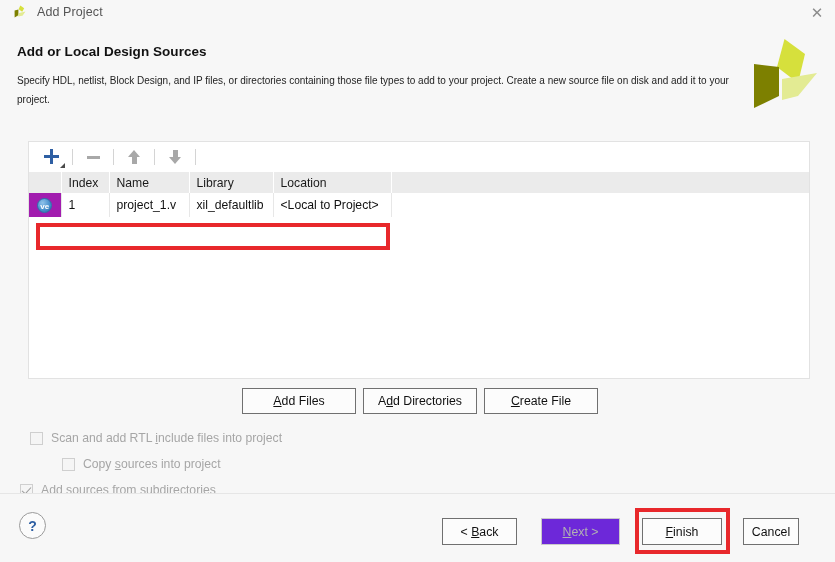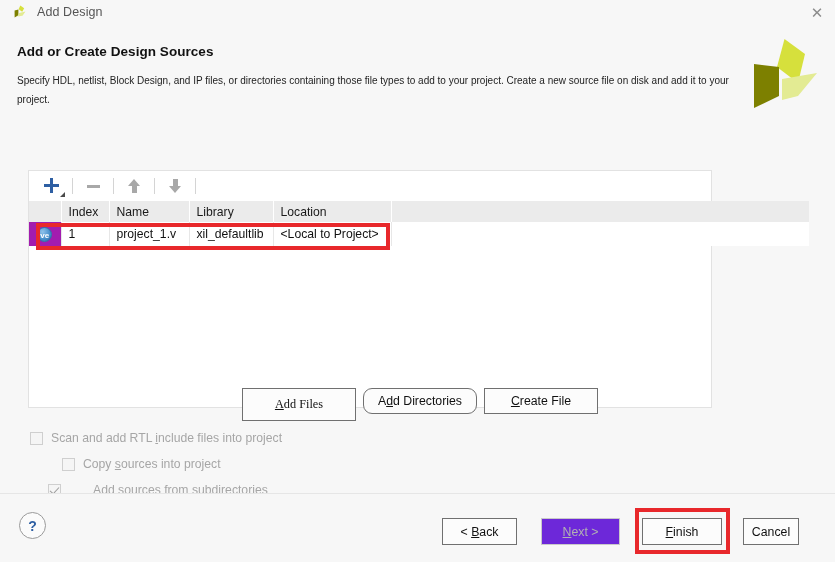--- a/index.html
+++ b/index.html
@@ -78,25 +78,24 @@
   .brand-logo {
     position: absolute;
     right: 12px; top: 10px;
     width: 78px; height: 78px;
   }
 
   
   .sources-panel {
     position: absolute;
     left: 28px; top: 118px;
-    width: 684px; height: 238px;
+    width: 782px; height: 238px;
     background: #ffffff;
     border: 1px solid #e2e2e2;
     box-sizing: border-box;
-    margin-top: 29px;
   }
   .toolbar {
     height: 30px;
     background: #ffffff;
     display: flex;
     align-items: center;
     padding-left: 8px;
     box-sizing: border-box;
   }
   .tb-btn {
@@ -233,35 +232,35 @@
     box-sizing: border-box;
     cursor: default;
   }
   .btn.disabled {
     color: #b2b2b2;
     border-color: #c9c9c9;
     background: #6d28d9;
   }
   .btn u { text-decoration: underline; }
 
-  #btn-add-files   { position: absolute; left: 242px; top: 365px; width: 114px; height: 33px; font-family: Liberation Serif, serif; }
-  #btn-add-dirs    { position: absolute; left: 363px; top: 365px; width: 114px; height: 26px; border-radius: 9px; }
+  #btn-add-files   { position: absolute; left: 242px; top: 365px; width: 114px; height: 26px; }
+  #btn-add-dirs    { position: absolute; left: 363px; top: 365px; width: 114px; height: 26px; }
   #btn-create-file { position: absolute; left: 484px; top: 365px; width: 114px; height: 26px; }
 
   
   .cbrow {
     position: absolute;
     display: flex;
     align-items: center;
     color: #a6a6a6;
     font-size: 12.2px;
   }
   #cb-scan  { left: 30px; top: 408px; }
   #cb-copy  { left: 30px; top: 434px; padding-left: 32px; }
-  #cb-subdir{ left: 48px; top: 460px; gap: 24px; }
+  #cb-subdir{ left: 20px; top: 460px; }
   .cbox {
     width: 13px; height: 13px;
     border: 1px solid #cfcfcf;
     background: #f5f5f5;
     margin-right: 8px;
     box-sizing: border-box;
     position: relative;
   }
   .cbox.checked::after {
     content: "";
@@ -303,27 +302,27 @@
 <body>
 
 <div class="titlebar">
   <span class="titlebar-icon">
     <svg width="16" height="16" viewBox="0 0 16 16">
       <polygon points="8.3,1.4 12.2,4.3 10.2,7.8 6.6,5.2" fill="#d6e03c"></polygon>
       <polygon points="2.6,6.4 6.4,5.4 6.4,11.3 2.6,13.5" fill="#7d8000"></polygon>
       <polygon points="7.2,8.9 13.5,7.5 10.5,11.8 5.5,12.4" fill="#e3eb93"></polygon>
     </svg>
   </span>
-  <span class="titlebar-title">Add Design</span>
+  <span class="titlebar-title">Add Project</span>
   <span class="titlebar-close">✕</span>
 </div>
 
 <div class="dialog-body">
 
-  <div class="heading">Add or Create Design Sources</div>
+  <div class="heading">Add or Local Design Sources</div>
   <div class="subtext">Specify HDL, netlist, Block Design, and IP files, or directories containing those file types to add to your project. Create a new source file on disk and add it to your project.</div>
 
   <span class="brand-logo">
     <svg width="78" height="78" viewBox="0 0 78 78">
       <polygon points="39.5,6 60,21 53,50 32,34" fill="#d6e03c"></polygon>
       <polygon points="9,31 34,34 34,63 9,75" fill="#7d8000"></polygon>
       <polygon points="37,46 72,40 53,63 37,67" fill="#e3eb93"></polygon>
     </svg>
   </span>
 

